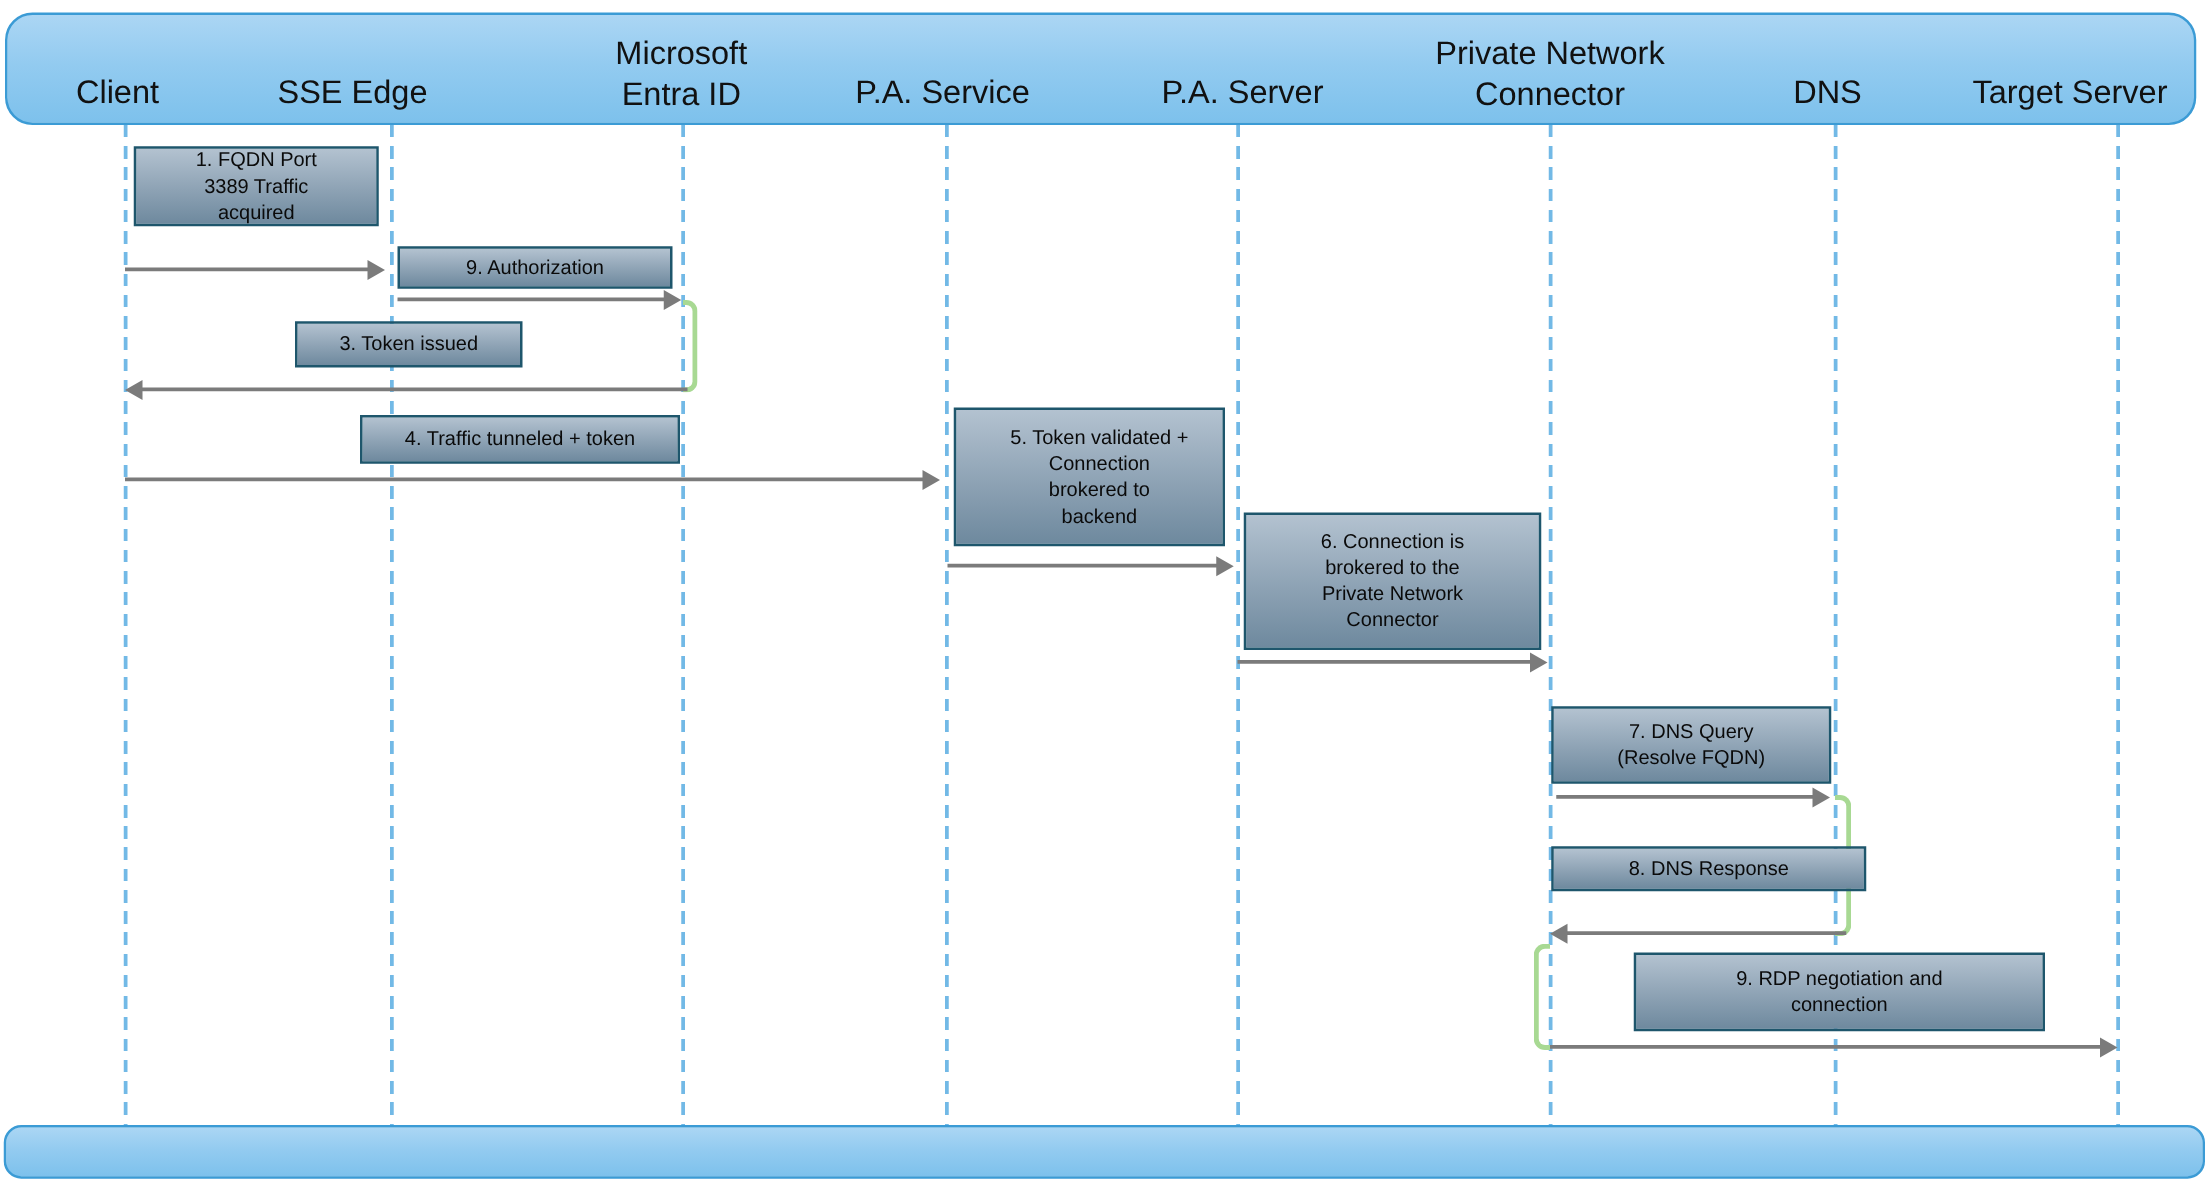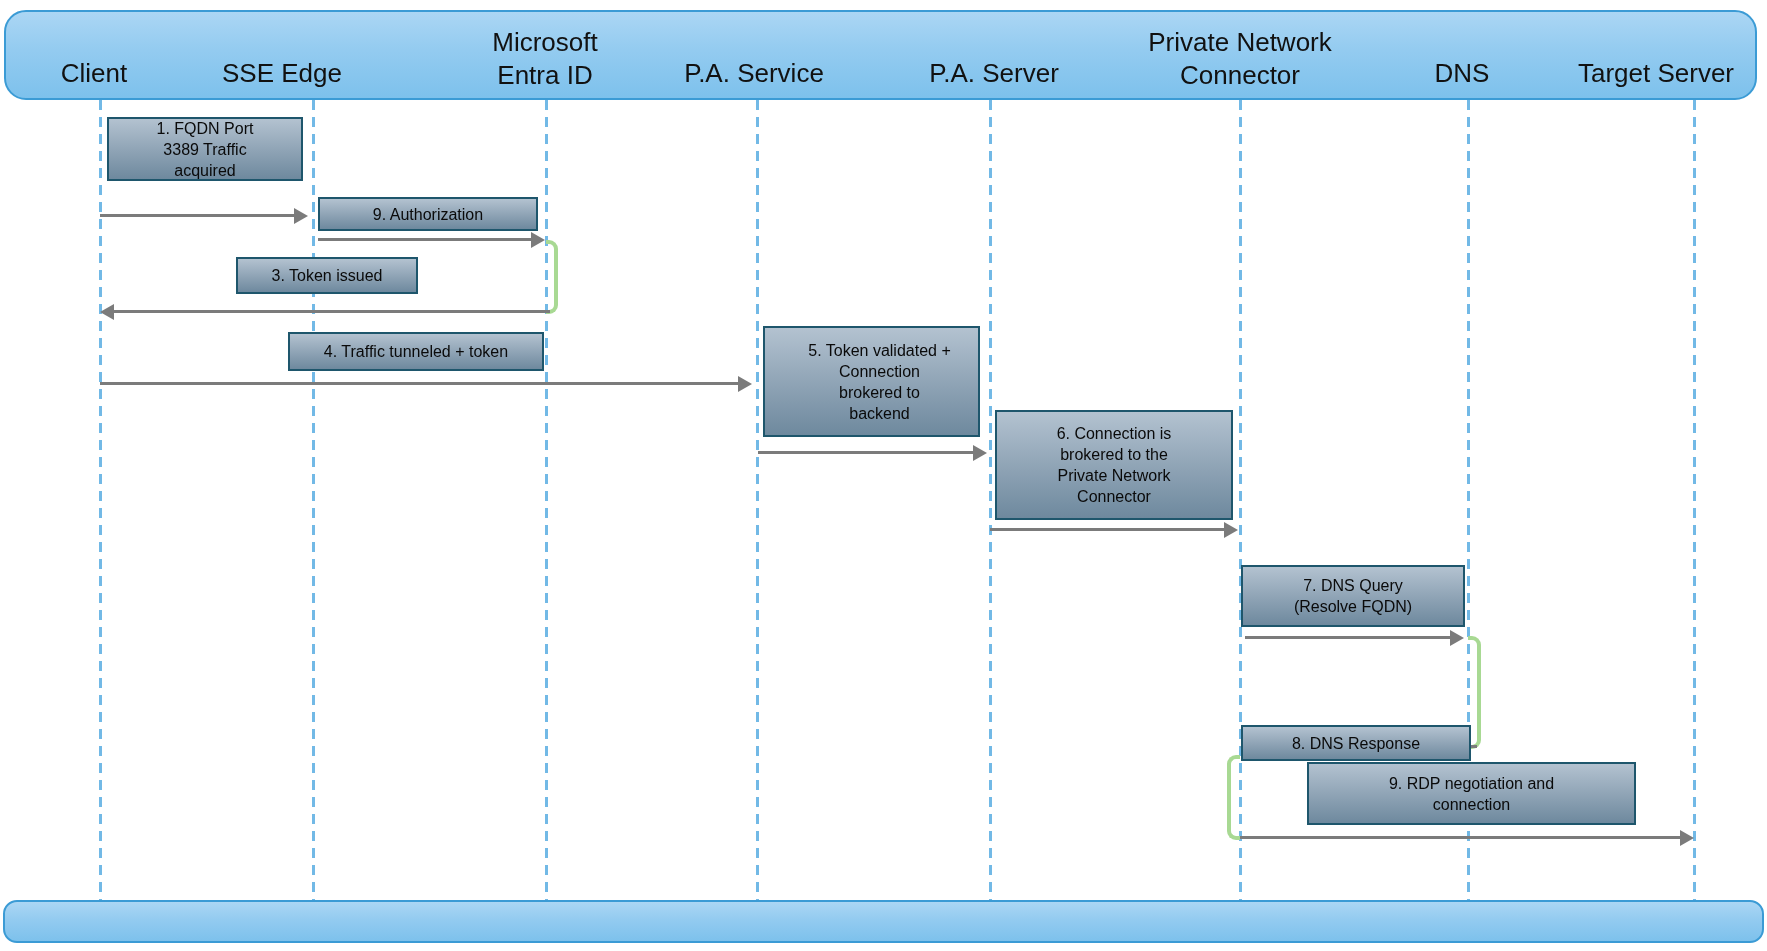--- a/index.html
+++ b/index.html
@@ -92,21 +92,21 @@
   <div class="msg-box" style="left:763px;top:326px;width:217px;height:111px;padding-left:16px;">5. Token validated +
 Connection
 brokered to
 backend</div>
   <div class="msg-box" style="left:995px;top:410px;width:238px;height:110px;">6. Connection is
 brokered to the
 Private Network
 Connector</div>
   <div class="msg-box" style="left:1241px;top:565px;width:224px;height:62px;">7. DNS Query
 (Resolve FQDN)</div>
-  <div class="msg-box" style="left:1241px;top:677px;width:230px;height:36px;margin-top:48px;">8. DNS Response</div>
+  <div class="msg-box" style="left:1241px;top:677px;width:252px;height:36px;">8. DNS Response</div>
   <div class="msg-box" style="left:1307px;top:762px;width:329px;height:63px;">9. RDP negotiation and
 connection</div>
 
   <div class="arrow right" style="left:100px;top:208px;width:208px;"></div>
   <div class="arrow right" style="left:318px;top:232px;width:227px;"></div>
   <div class="arrow left" style="left:100px;top:304px;width:450px;"></div>
   <div class="arrow right" style="left:100px;top:376px;width:652px;"></div>
   <div class="arrow right" style="left:758px;top:445px;width:229px;"></div>
   <div class="arrow right" style="left:990px;top:522px;width:248px;"></div>
   <div class="arrow right" style="left:1245px;top:630px;width:219px;"></div>

